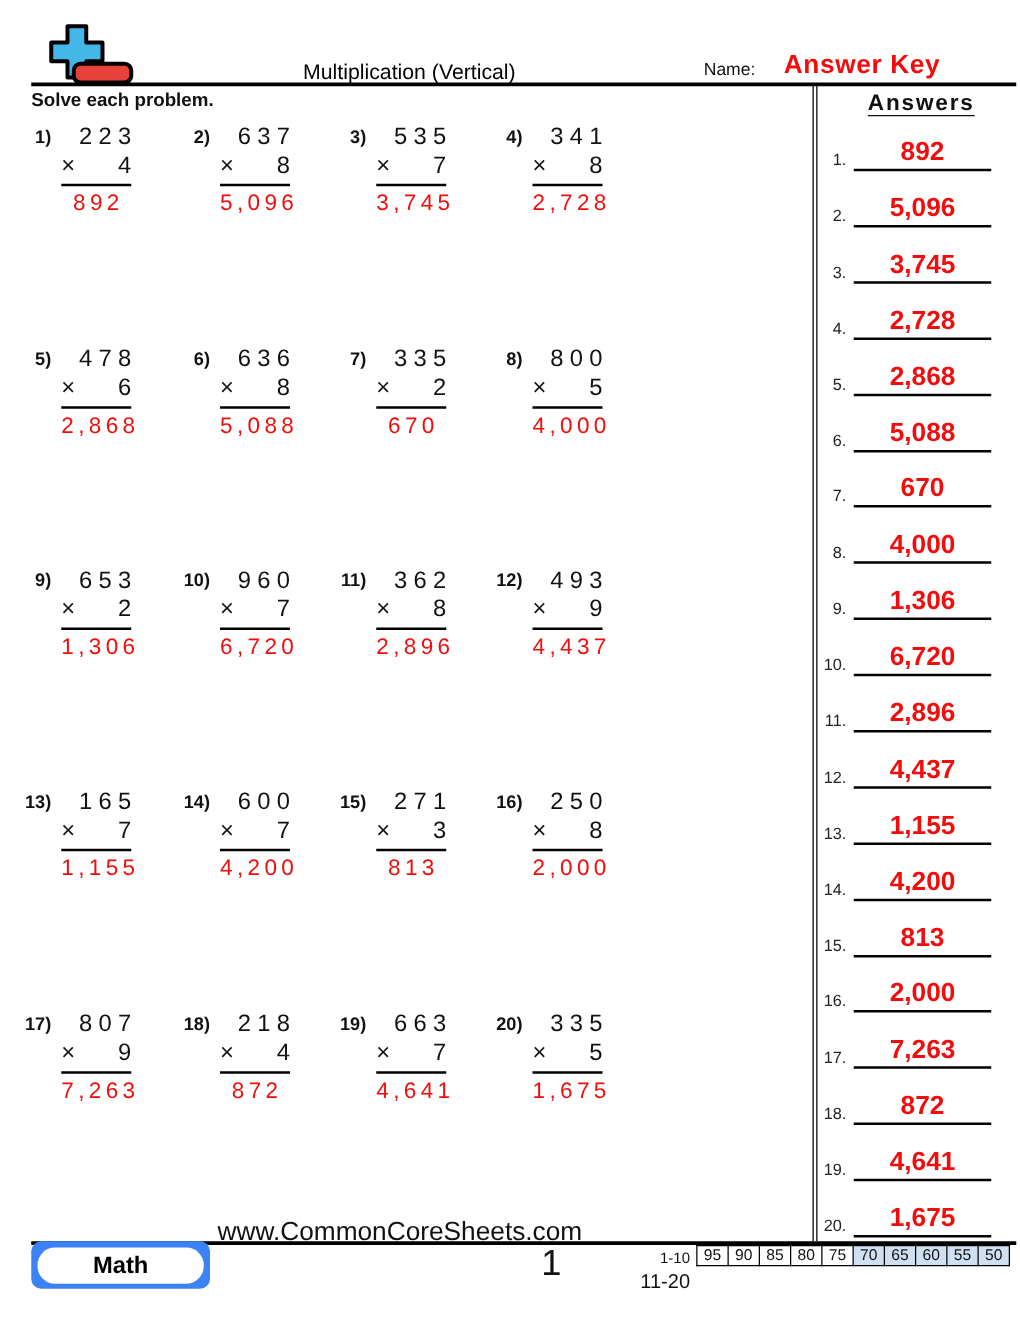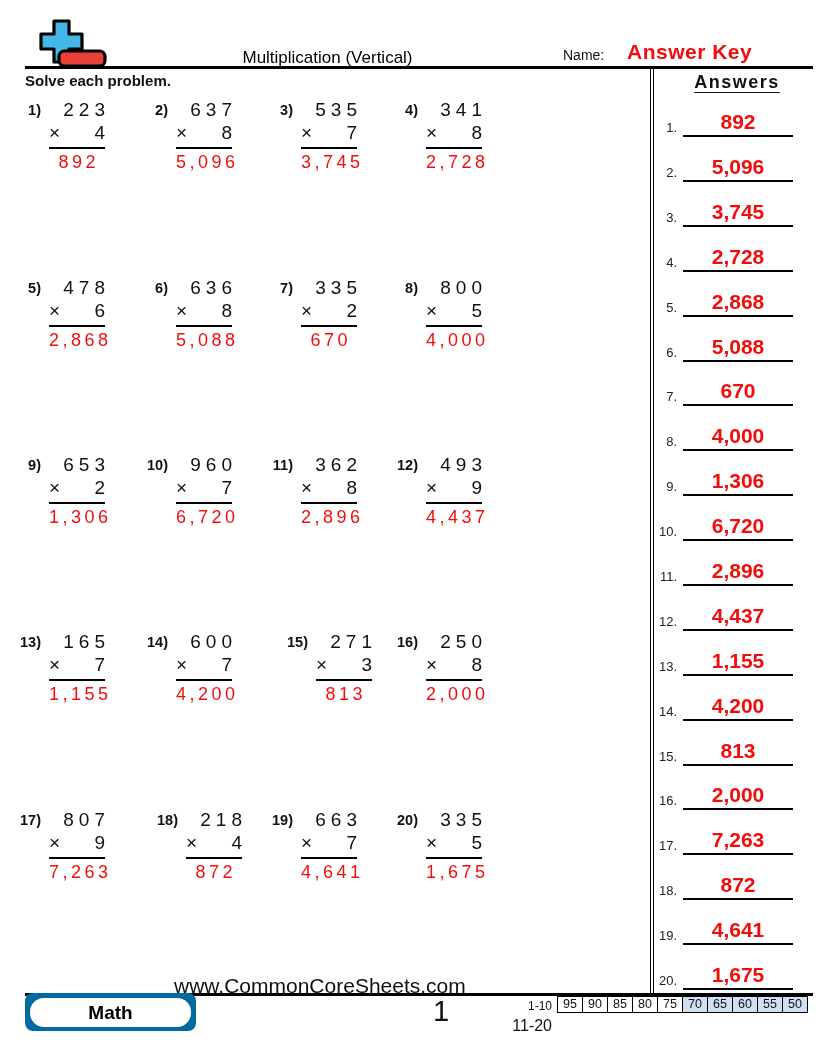--- a/index.html
+++ b/index.html
@@ -27,21 +27,21 @@
   .problem{position:absolute;display:flex;align-items:flex-start;}
   .plabel{width:26px;text-align:right;font-weight:bold;font-size:14.5px;padding-top:2px;}
   .pstack{width:56px;margin-left:8px;}
   .ptop{font-size:19px;letter-spacing:5px;text-align:right;margin-right:-5px;line-height:20px;white-space:nowrap;}
   .pmul{display:flex;justify-content:space-between;font-size:19px;line-height:20px;margin-top:3px;
         border-bottom:2.5px solid #000;padding-bottom:4px;}
   .pans{margin-top:3px;color:var(--red);font-size:18px;letter-spacing:3.5px;text-align:center;
         margin-right:-3.5px;line-height:20px;white-space:nowrap;}
   
   .footer-line{left:25px;top:993px;width:788px;height:2.5px;background:#000;}
-  .math-badge{left:25px;top:993px;width:171px;height:38px;background:#0369a1;border-radius:8px;}
+  .math-badge{left:25px;top:993px;width:143px;height:38px;background:#3b82f6;border-radius:8px;}
   .math-pill{position:absolute;left:5px;top:5px;right:5px;bottom:4px;background:#fff;border-radius:14px;
              display:flex;align-items:center;justify-content:center;font-size:19px;font-weight:bold;color:#000;}
   .website{left:174px;top:974px;font-size:21px;}
   .page-num{left:400px;top:995px;width:82px;text-align:center;font-size:29px;}
   .grade-label-1{left:500px;top:999px;width:52px;text-align:right;font-size:12px;}
   .grade-label-2{left:500px;top:1017px;width:52px;text-align:right;font-size:16px;}
   .grade-table{left:557px;top:996px;border-collapse:collapse;}
   .grade-table td{border:1.8px solid #000;width:22px;height:14.5px;text-align:center;font-size:12.5px;padding:0 1px;background:#fff;}
   .grade-table td.shaded{background:var(--shade);}
 </style>
@@ -211,21 +211,21 @@
     <span class="plabel">14)</span>
     <div class="pstack">
       <div class="ptop">600</div>
       <div class="pmul">
         <span>×</span>
         <span>7</span>
       </div>
       <div class="pans">4,200</div>
     </div>
   </div>
-<div class="problem" style="left:282px;top:632px">
+<div class="problem" style="left:267px;top:632px">
     <span class="plabel">15)</span>
     <div class="pstack">
       <div class="ptop">271</div>
       <div class="pmul">
         <span>×</span>
         <span>3</span>
       </div>
       <div class="pans">813</div>
     </div>
   </div>
@@ -245,21 +245,21 @@
     <span class="plabel">17)</span>
     <div class="pstack">
       <div class="ptop">807</div>
       <div class="pmul">
         <span>×</span>
         <span>9</span>
       </div>
       <div class="pans">7,263</div>
     </div>
   </div>
-<div class="problem" style="left:152px;top:810px">
+<div class="problem" style="left:142px;top:810px">
     <span class="plabel">18)</span>
     <div class="pstack">
       <div class="ptop">218</div>
       <div class="pmul">
         <span>×</span>
         <span>4</span>
       </div>
       <div class="pans">872</div>
     </div>
   </div>

